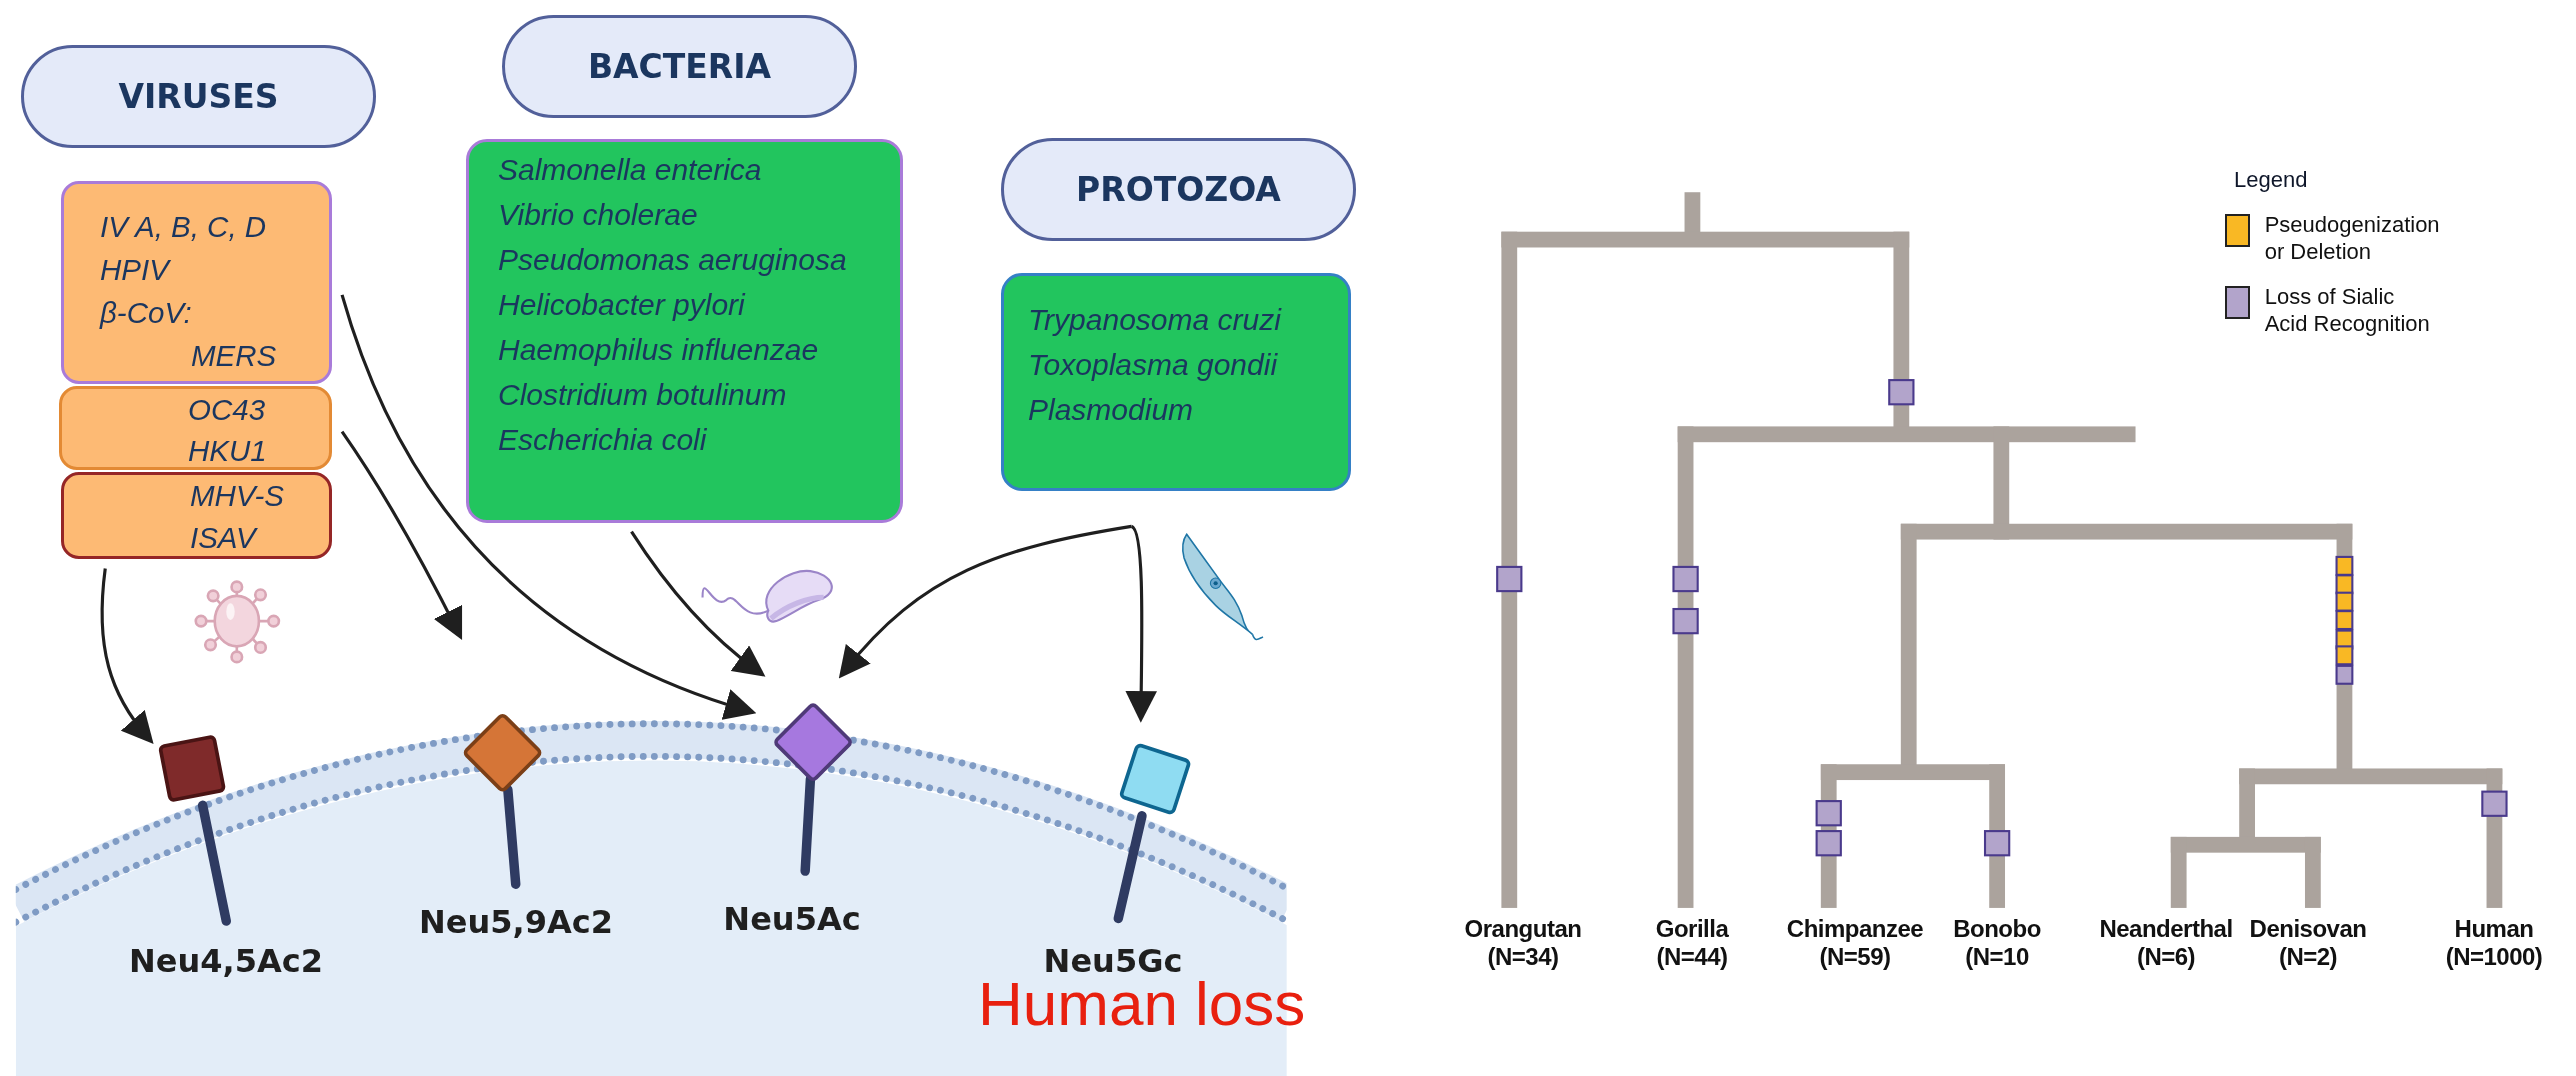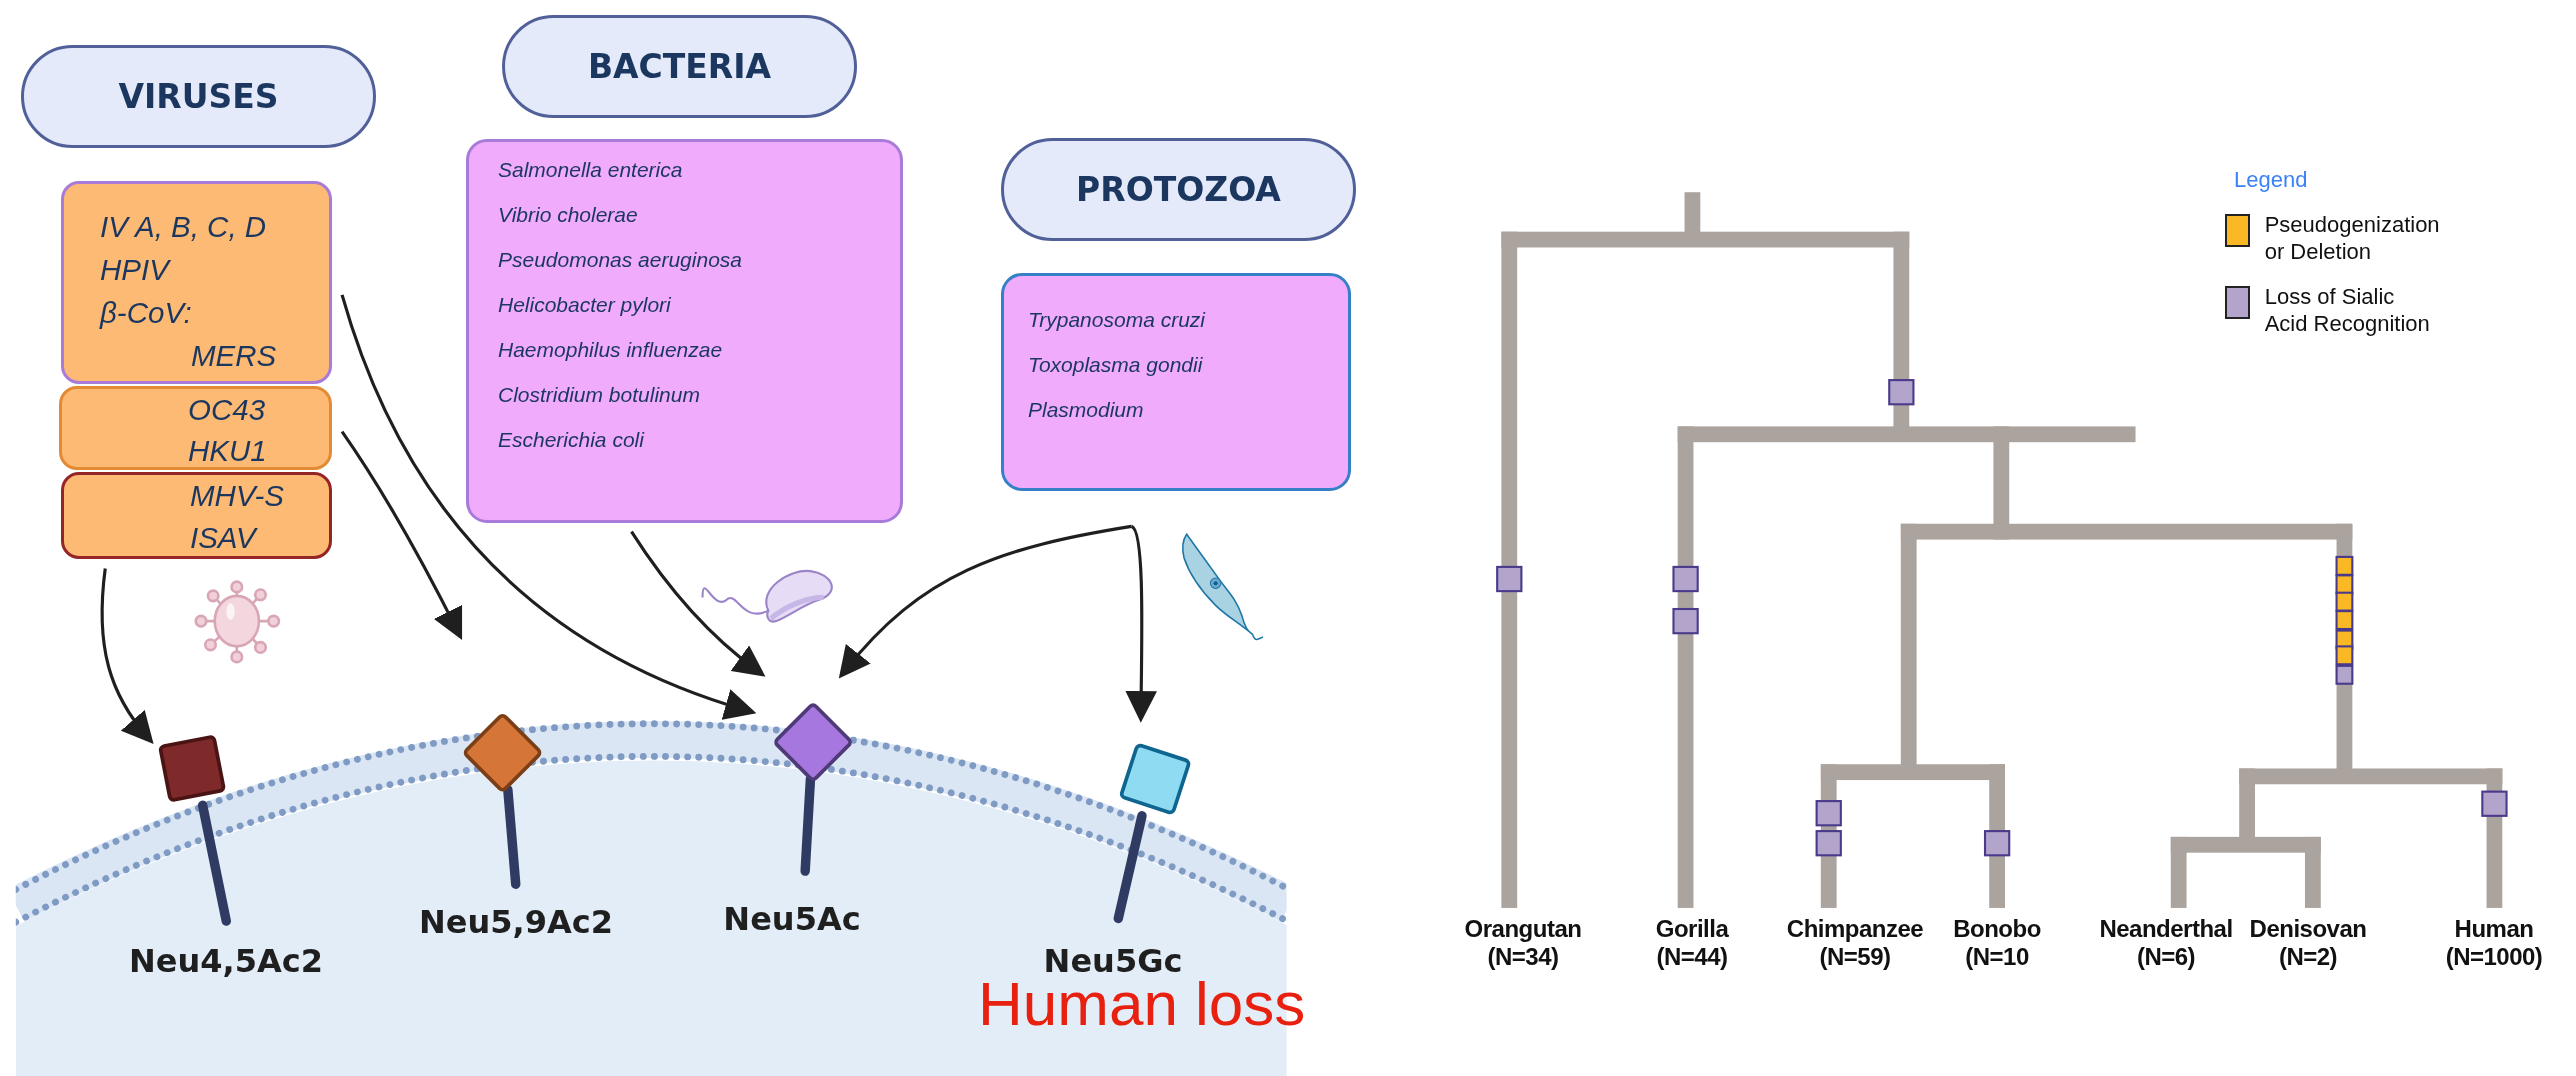--- a/index.html
+++ b/index.html
@@ -1,31 +1,31 @@
 <!DOCTYPE html>
 <html style="font-size:8.4px"><head>
 <meta charset="utf-8">
 <style>
   html, body { margin: 0; padding: 0; background: #ffffff; }
   body { width: 2576px; height: 1077px; position: relative; overflow: hidden;
          font-family: "Liberation Sans", sans-serif; }
   .pill { position: absolute; box-sizing: border-box; background: #e4eaf9; border: 3.2px solid #52609a;
           border-radius: 105px; display: flex; align-items: center; justify-content: center;
           color: #1b365f; font-family: "DejaVu Sans", sans-serif; font-weight: bold; font-size: 33px; }
-  .listbox { position: absolute; box-sizing: border-box; background: #f0abfc; border-radius: 21px;
-             color: #1b365f; font-style: italic; font-size: 21px; line-height: 45px; }
+  .listbox { position: absolute; box-sizing: border-box; background: #22c55e; border-radius: 21px;
+             color: #1b365f; font-style: italic; font-size: 30px; line-height: 45px; }
   .listbox div { white-space: nowrap; }
   .virbox { position: absolute; box-sizing: border-box; background: #fdba74; border-radius: 18px;
             color: #1b365f; font-style: italic; font-size: 29.5px; line-height: 43px; }
   .label-bold { position: absolute; font-family: "DejaVu Sans", sans-serif; font-weight: bold; color: #1f1f1f;
                 font-size: 32px; white-space: nowrap; transform: translateX(-50%); }
   .human-loss { position: absolute; color: #e8200f; font-size: 62px; white-space: nowrap; }
   .taxon { position: absolute; text-align: center; transform: translateX(-50%); font-weight: bold;
            color: #111; font-size: 24px; line-height: 28px; white-space: nowrap; letter-spacing: -0.5px; }
-  .legend-title { position: absolute; font-size: 22px; color: #3b82f6; }
+  .legend-title { position: absolute; font-size: 22px; color: #0f172a; }
   .legend-item { position: absolute; display: flex; align-items: flex-start; gap: 14.7px; font-size: 22px;
                  color: #111; line-height: 27px; }
   .legend-swatch { width: 25px; height: 33px; box-sizing: border-box; border: 2.6px solid #222; margin-top: 3.2px; flex: none; }
   svg { position: absolute; left: 0; top: 0; overflow: visible; }
 </style>
 </head>
 <body>
 
 <svg width="2576" height="1077" viewBox="0 0 4895 2046">
   <defs>

